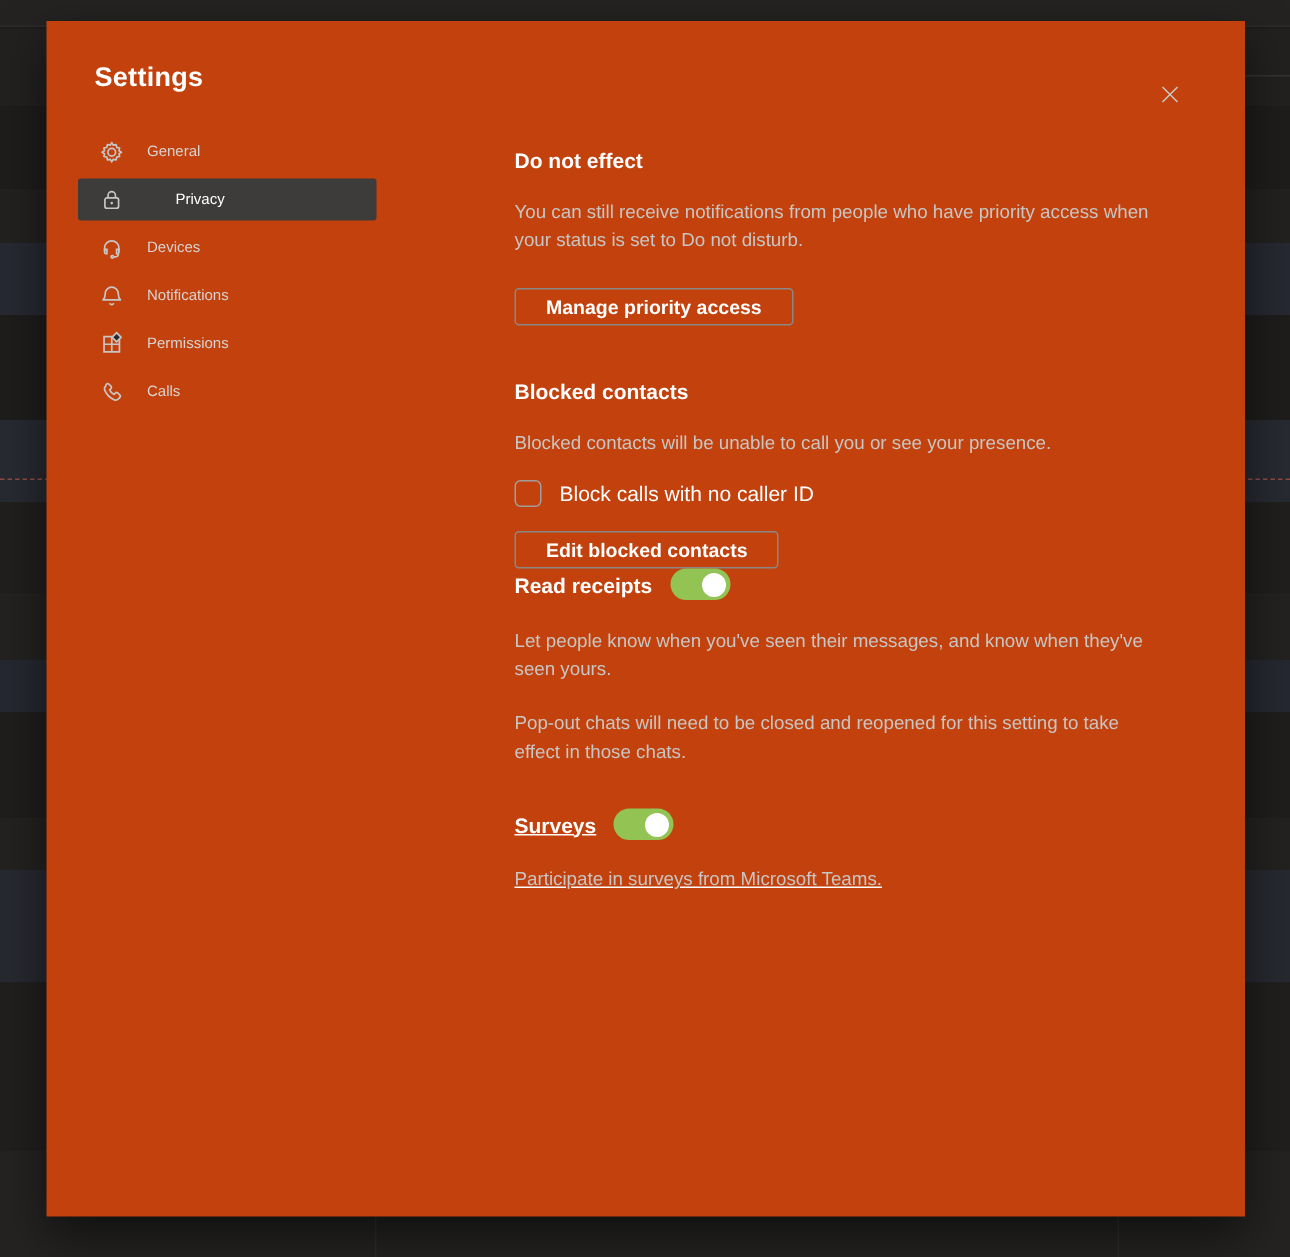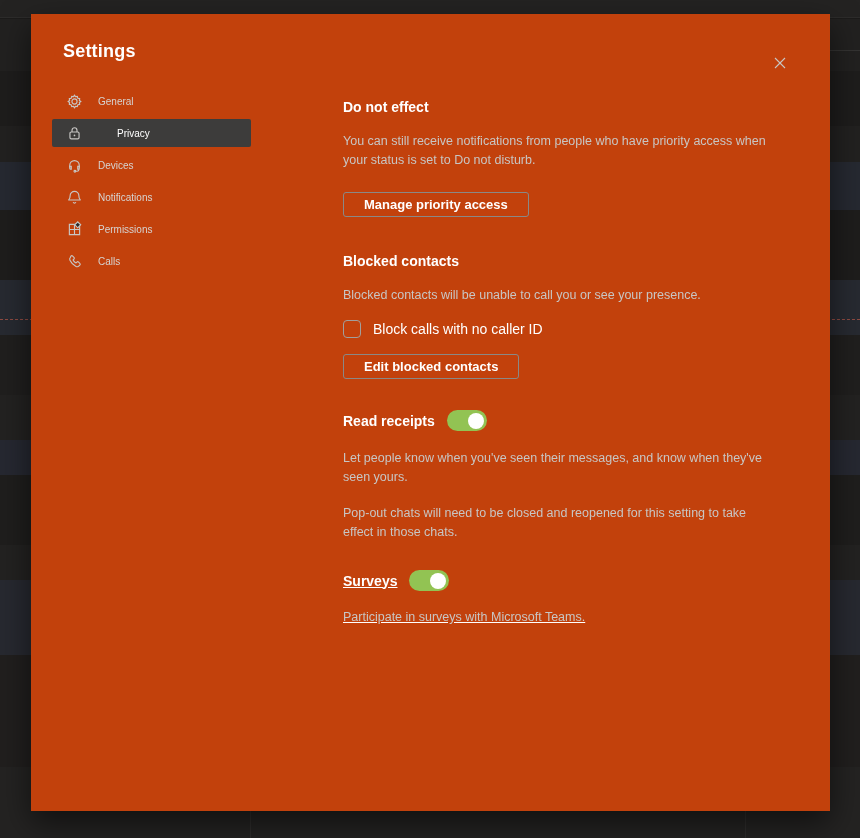--- a/index.html
+++ b/index.html
@@ -108,21 +108,21 @@
     background:#605e5c; margin-left:12px; position:relative; cursor:pointer;
     flex:none;
   }
   .toggle[data-state="true"] { background:#92c353; }
   .toggle .knob {
     position:absolute; top:2.5px; left:3px;
     width:16px; height:16px; border-radius:50%; background:#ffffff;
   }
   .toggle[data-state="true"] .knob { left:auto; right:3px; }
 
-  .sec-read { margin-top:31px; }
+  .sec-read { }
   .sec-read .para-1 { margin-top:18px; }
   .sec-read .para-2 { margin-top:17px; }
 
   .sec-surveys { margin-top:28px;text-decoration:underline; }
   .sec-surveys .para { margin-top:17px; }
 </style>
 </head>
 <body>
 
 <div class="backdrop">
@@ -259,18 +259,18 @@
         <div class="para para-2">Pop-out chats will need to be closed and reopened for this setting to take effect in those chats.</div>
       </div>
 
       <div class="sec-surveys">
         <div class="toggle-row">
           <span class="section-title">Surveys</span>
           <span class="toggle" data-state="true">
             <span class="knob"></span>
           </span>
         </div>
-        <div class="para">Participate in surveys with Microsoft Teams.</div>
+        <div class="para">Participate in surveys from Microsoft Teams.</div>
       </div>
 
     </div>
   </div>
 </div>
 
 </body></html>

